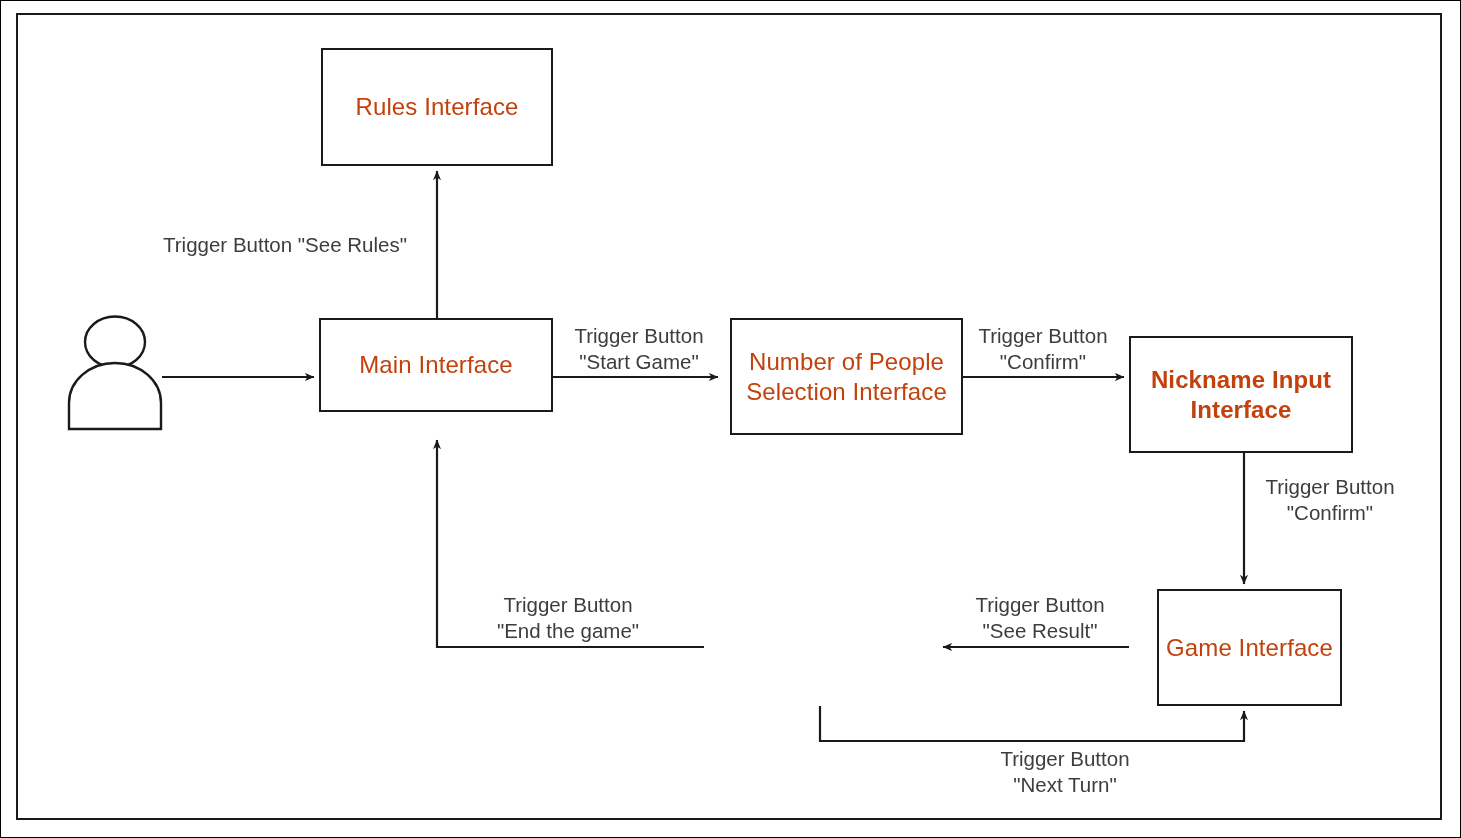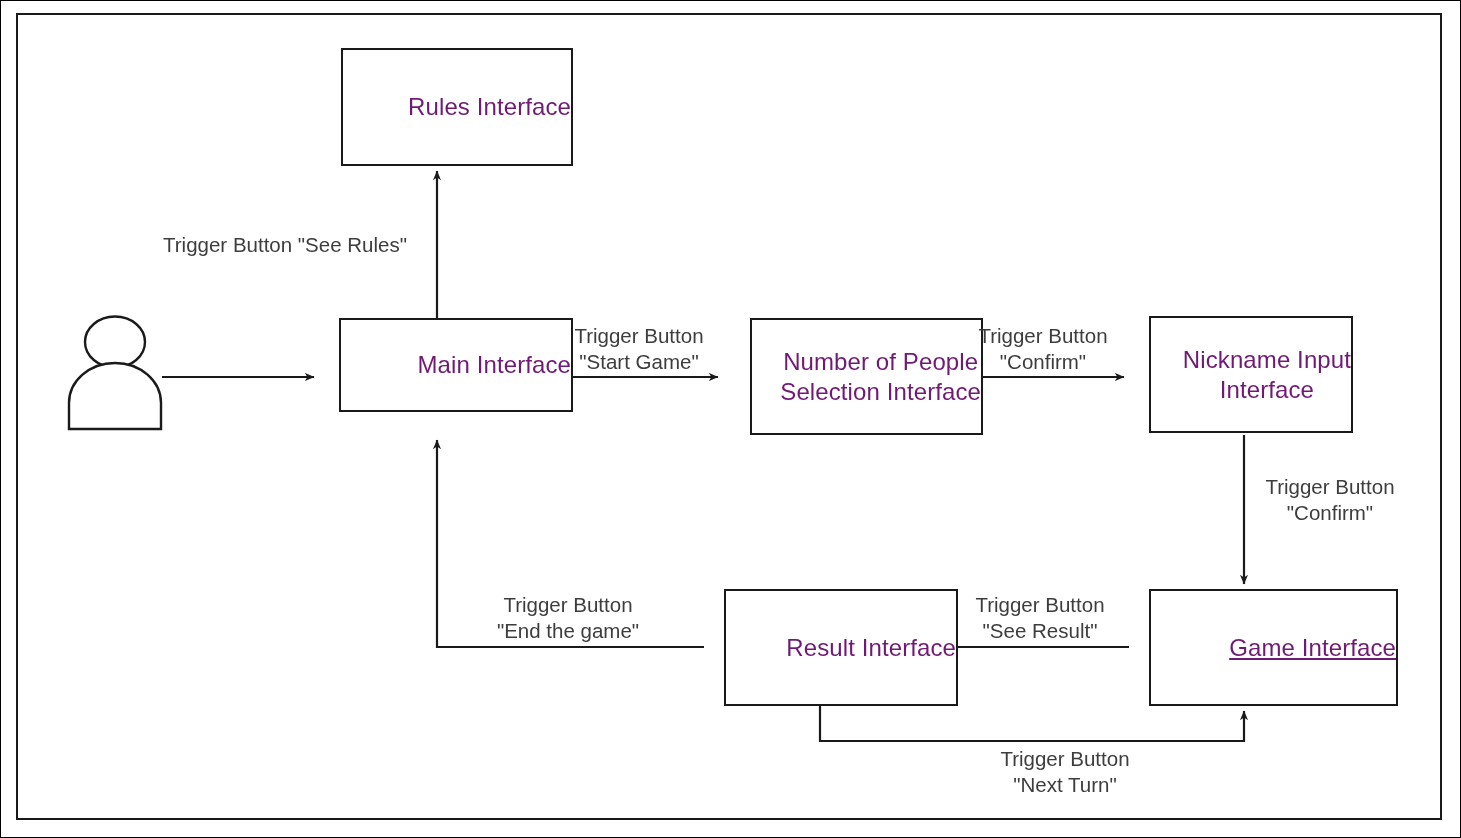--- a/index.html
+++ b/index.html
@@ -37,27 +37,26 @@
     height: 838px;
     overflow: visible;
   }
   .node-box {
     position: absolute;
     box-sizing: border-box;
     border: 2px solid #1a1a1a;
     background: #ffffff;
     display: flex;
     align-items: center;
-    justify-content: flex-end;
+    justify-content: center;
     text-align: center;
-    color: #701a75;
+    color: #c2410c;
     font-size: 24px;
     line-height: 1.22;
     letter-spacing: 0.1px;
-    margin-left: 20px;
   }
   .edge-label {
     position: absolute;
     color: #3d3d3d;
     font-size: 20.5px;
     line-height: 1.26;
     text-align: center;
     white-space: pre-line;
     background: transparent;
   }
@@ -104,32 +103,29 @@
 
   <div class="node-box" style="left:318px; top:317px; width:234px; height:94px;">
     <span>Main Interface</span>
   </div>
 
   <div class="node-box" style="left:729px; top:317px; width:233px; height:117px;">
     <span style="white-space:pre-line;">Number of People
 Selection Interface</span>
   </div>
 
-  <div class="node-box" style="left:1128px; top:315px; width:204px; height:117px;">
+  <div class="node-box" style="left:1128px; top:335px; width:224px; height:117px;font-weight:bold;">
     <span style="white-space:pre-line;">Nickname Input
 Interface</span>
   </div>
 
-  <div class="node-box" style="left:1128px; top:588px; width:249px; height:117px;text-decoration:underline;">
+  <div class="node-box" style="left:1156px; top:588px; width:185px; height:117px;">
     <span>Game Interface</span>
   </div>
 
-  <div class="node-box" style="left:703px; top:588px; width:234px; height:117px;">
-    <span>Result Interface</span>
-  </div>
 
   <div class="edge-label" style="left:143px; top:231px; width:282px;">Trigger Button "See Rules"</div>
 
   <div class="edge-label" style="left:558px; top:322px; width:160px;">Trigger Button
 "Start Game"</div>
 
   <div class="edge-label" style="left:962px; top:322px; width:160px;">Trigger Button
 "Confirm"</div>
 
   <div class="edge-label" style="left:1249px; top:473px; width:160px;">Trigger Button

